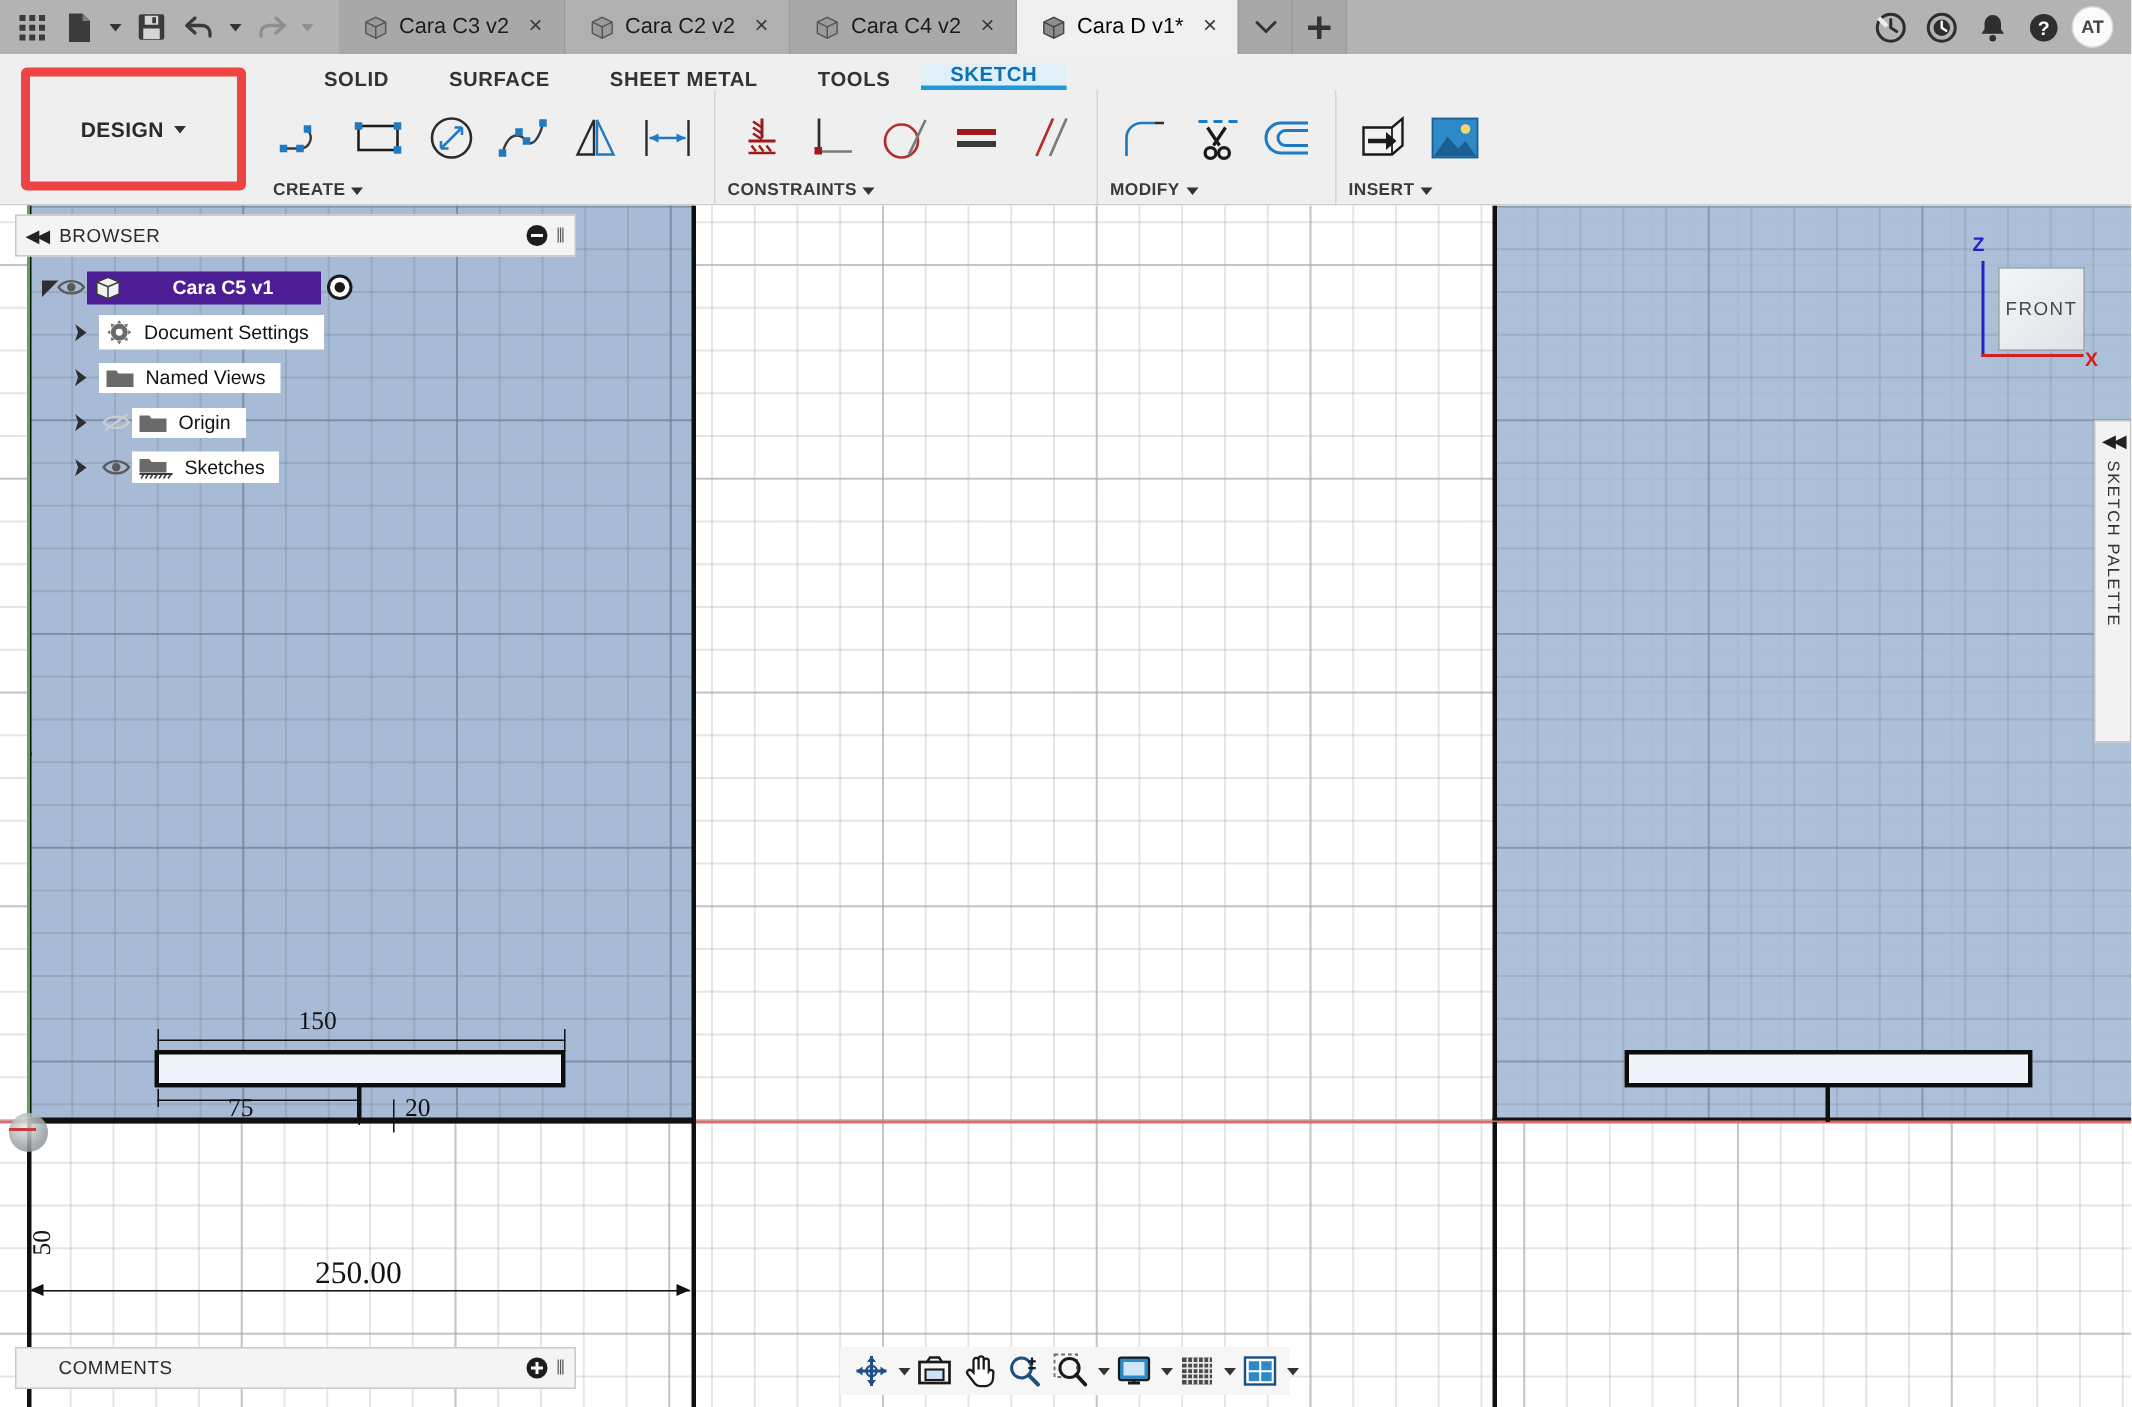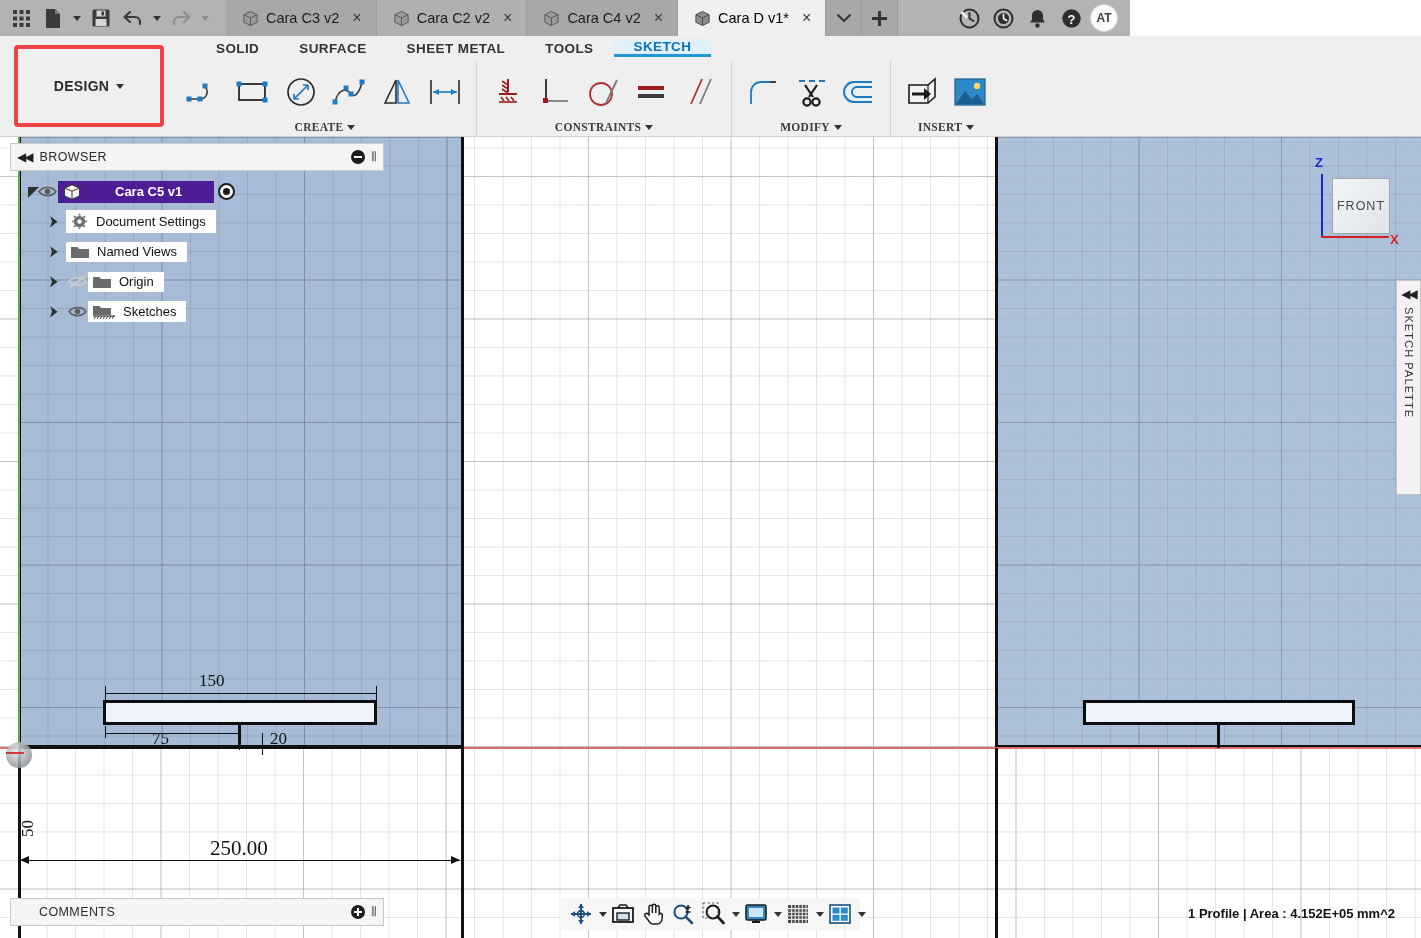--- a/index.html
+++ b/index.html
@@ -6,21 +6,21 @@
   html, body {
     width: 1421px; height: 938px;
     font-family: "Liberation Sans", sans-serif;
     overflow: hidden;
     background: #ffffff;
   }
   #app { position: relative; width: 1421px; height: 938px; }
 
   
   .titlebar {
-    position: absolute; top: 0; left: 0; width: 1130px; height: 36px;
+    position: absolute; top: 0; left: 0; width: 1421px; height: 36px;
     background: #b3b3b3; display: flex; align-items: stretch;
   }
   .qat { display: flex; align-items: center; gap: 2px; padding: 0 6px; }
   .qat-btn {
     width: 30px; height: 30px; display: flex; align-items: center; justify-content: center;
     cursor: pointer;
   }
   .qat-caret { width: 14px; height: 30px; display:flex; align-items:center; justify-content:center; cursor:pointer; }
   .caret-dn {
     width: 0; height: 0; border-left: 4px solid transparent; border-right: 4px solid transparent;
@@ -51,36 +51,36 @@
     cursor: pointer; border: 1px solid #d8d8d8;
   }
 
   
   .ribbon {
     position: absolute; top: 36px; left: 0; width: 1421px; height: 101px;
     background: #efefef; border-bottom: 1px solid #cfcfcf;
     display: flex; align-items: stretch;
   }
   .design-box {
-    width: 150px; margin: 9px 10px 9px 14px; border: 4px solid #ef4444; border-radius: 4px;
+    width: 150px; margin: 9px 10px 9px 14px; border: 6px solid #ef4444; border-radius: 4px;
     background: #efefef; display: flex; align-items: center; justify-content: center;
     font-size: 14px; font-weight: bold; color: #2b2b2b; letter-spacing: .3px; cursor: pointer;
     gap: 7px;
   }
   .ribbon-main { flex: 1; display: flex; flex-direction: column; }
-  .ws-tabs { height: 24px; display: flex; align-items: center; padding-left: 22px; gap: 0; }
+  .ws-tabs { height: 24px; display: flex; align-items: flex-end; padding-left: 22px; gap: 0; }
   .ws-tab {
     padding: 0 20px; font-size: 13.5px; font-weight: bold; color: #333; letter-spacing: .4px;
     display: flex; align-items: center; cursor: pointer;
   }
   .ws-tab.active { color: #0a73b8; border-bottom: 3px solid #2196d8; background: #e1f0f8; }
   .panels { flex: 1; display: flex; align-items: stretch; }
   .panel {
-    display: flex; flex-direction: column; align-items: center; justify-content: space-between;
-    padding: 3px 8px 2px 8px; border-right: 1px solid #d6d6d6; font-family: Liberation Serif, serif;
+    display: flex; flex-direction: column; justify-content: space-between;
+    padding: 3px 8px 2px 8px; border-right: 1px solid #d6d6d6;
   }
   .panel:last-child { border-right: none; }
   .panel-row { display: flex; align-items: center; gap: 2px; flex: 1; }
   .tool {
     width: 46px; height: 46px; display: flex; align-items: center; justify-content: center;
     cursor: pointer; border-radius: 2px;
   }
   .panel-label {
     font-size: 11.5px; font-weight: bold; color: #3a3a3a; letter-spacing: .3px;
     display: flex; align-items: center; gap: 4px; padding-bottom: 1px; cursor: pointer;
@@ -796,17 +796,14 @@
         <rect x="2" y="2" width="20" height="18" fill="#fff" stroke="#1a4f80" stroke-width="1.6"></rect>
         <rect x="4.5" y="4.5" width="7" height="6" fill="#2d89c8"></rect>
         <rect x="12.8" y="4.5" width="7" height="6" fill="#2d89c8"></rect>
         <rect x="4.5" y="11.8" width="7" height="6" fill="#2d89c8"></rect>
         <rect x="12.8" y="11.8" width="7" height="6" fill="#2d89c8"></rect>
       </svg>
     </div>
     <span class="mini-caret"></span>
   </div>
 
-  <div class="status">
-    <span>1 Profile | Area : 4.152E+05 mm^2</span>
-  </div>
 
 </div>
 
 </body></html>

